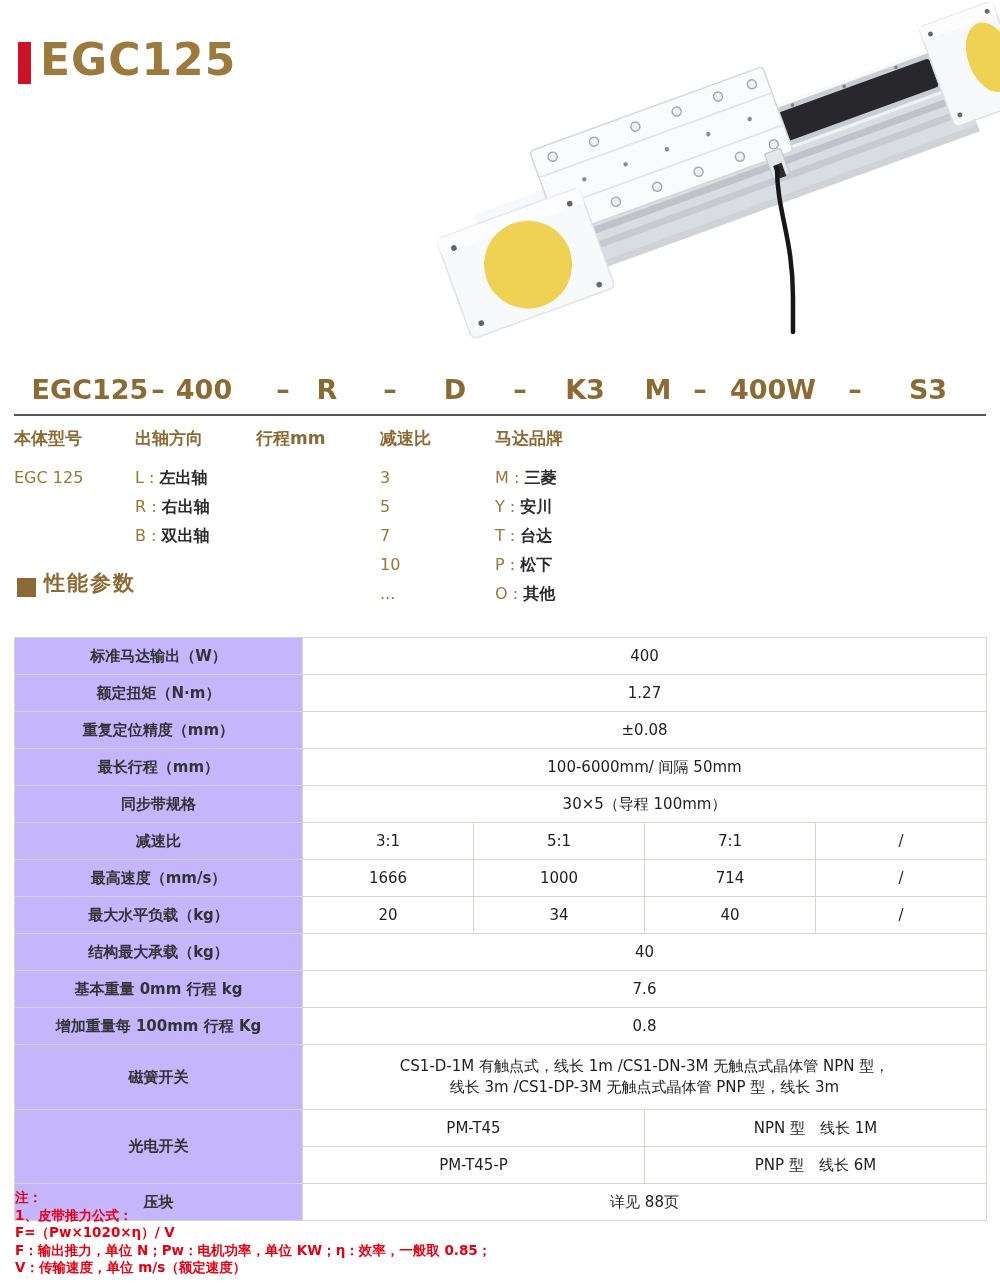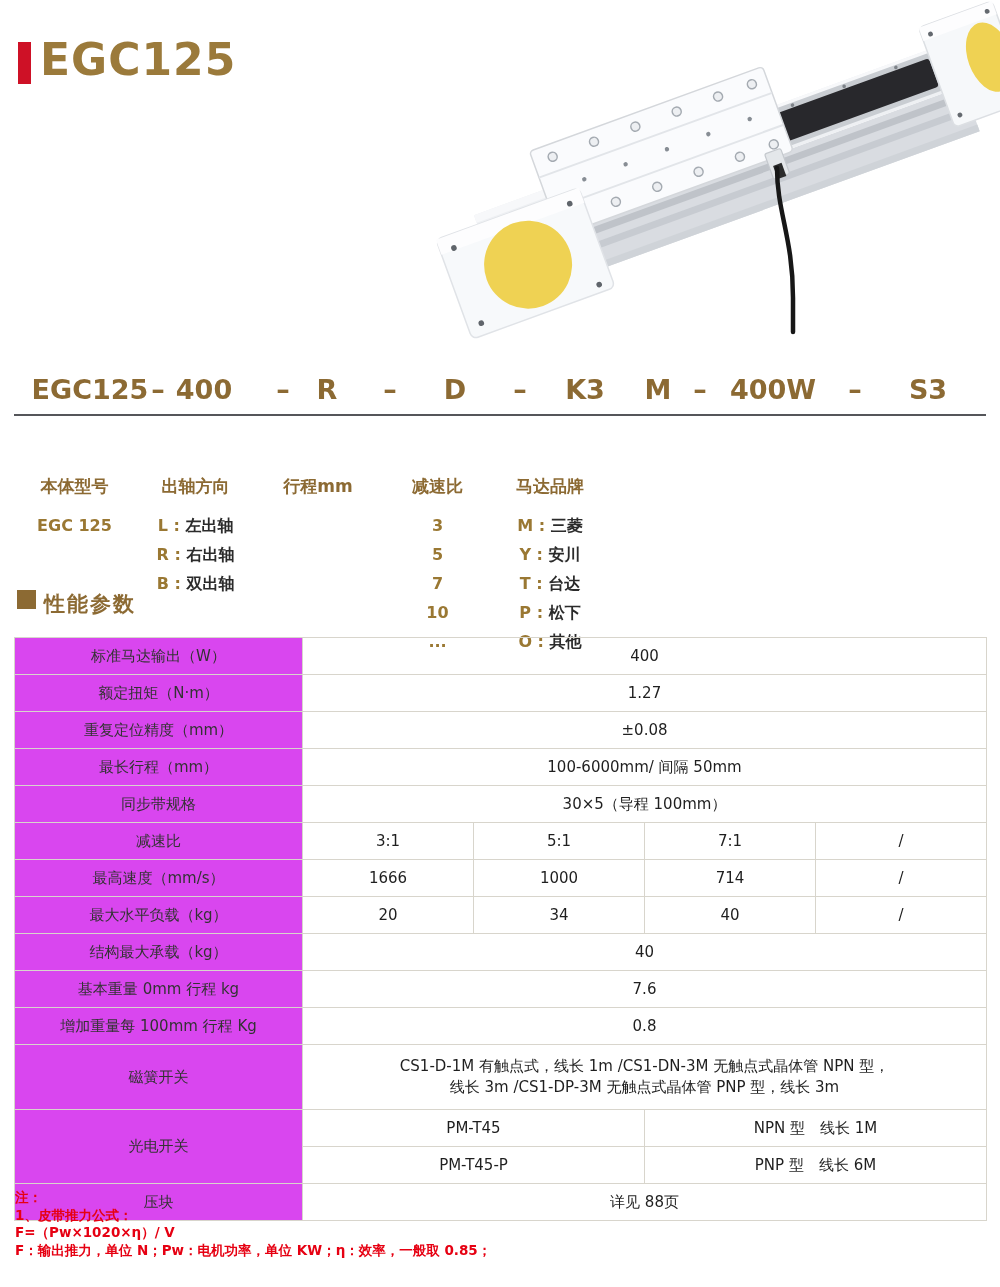--- a/index.html
+++ b/index.html
@@ -16,37 +16,37 @@
   .product{position:absolute;left:415px;top:0;width:585px;height:345px;}
   
   .model-code{position:absolute;top:374px;left:0;width:1000px;height:36px;}
   .model-code span{
     position:absolute;transform:translateX(-50%);white-space:nowrap;
     font-size:27px;font-weight:bold;color:#8C6A33;top:0;
   }
   .rule{position:absolute;top:414px;left:14px;width:972px;height:2px;background:#55565A;}
   
   .breakdown{position:absolute;top:427px;left:14px;width:972px;display:flex;}
-  .bd-col{text-align:center;margin-top:48px;}
+  .bd-col{}
   .bd-col .col-label{font-size:17px;font-weight:bold;color:#8C6A33;height:36px;white-space:nowrap;}
   .opt{font-size:16px;line-height:29px;color:#2b2b2b;font-weight:600;white-space:nowrap;}
-  .opt .key,.opt .sep{color:#9A7833;font-weight:bold;}
-  
-  .perf-header{position:absolute;top:590px;left:17px;display:flex;align-items:flex-start;}
+  .opt .key,.opt .sep{color:#9A7833;font-weight:normal;}
+  
+  .perf-header{position:absolute;top:569px;left:17px;display:flex;align-items:flex-end;}
   .square-marker{width:19px;height:19px;background:#8C6A33;margin-right:8px;}
   .perf-header h2{font-size:21px;font-weight:bold;color:#8C6A33;margin:0;letter-spacing:2px;}
   table.spec{
     position:absolute;top:637px;left:14px;width:972px;
     border-collapse:collapse;table-layout:fixed;
   }
   table.spec td{
     border:1.6px solid #d8d5cc;font-size:15px;color:#1f1f1f;text-align:center;
     padding:2px 6px;white-space:pre-wrap;height:32px;line-height:1.4;
   }
-  table.spec td.lbl{background:#d946ef;font-weight:400;color:#333;text-align:center;}
+  table.spec td.lbl{background:#c4b5fd;font-weight:700;color:#333;text-align:center;}
   table.spec tr.tall td{height:60px;}
   
   .notes{position:absolute;top:1189px;left:15px;color:#E60012;font-size:13.5px;font-weight:bold;line-height:17.5px;}
   .notes div{white-space:nowrap;}
 </style>
 </head>
 <body>
 
 <div class="page">
 
@@ -259,15 +259,16 @@
           <td colspan="4">详见 88页</td>
         </tr>
       </tbody>
   </table>
 
   <div class="notes" id="notes">
       <div>注：</div>
       <div>1、皮带推力公式：</div>
       <div>F=（Pw×1020×η）/ V</div>
       <div>F：输出推力，单位 N；Pw：电机功率，单位 KW；η：效率，一般取 0.85；</div>
+      <div>V：传输速度，单位 m/s（额定速度）</div>
     </div>
 
 </div>
 
 </body></html>

